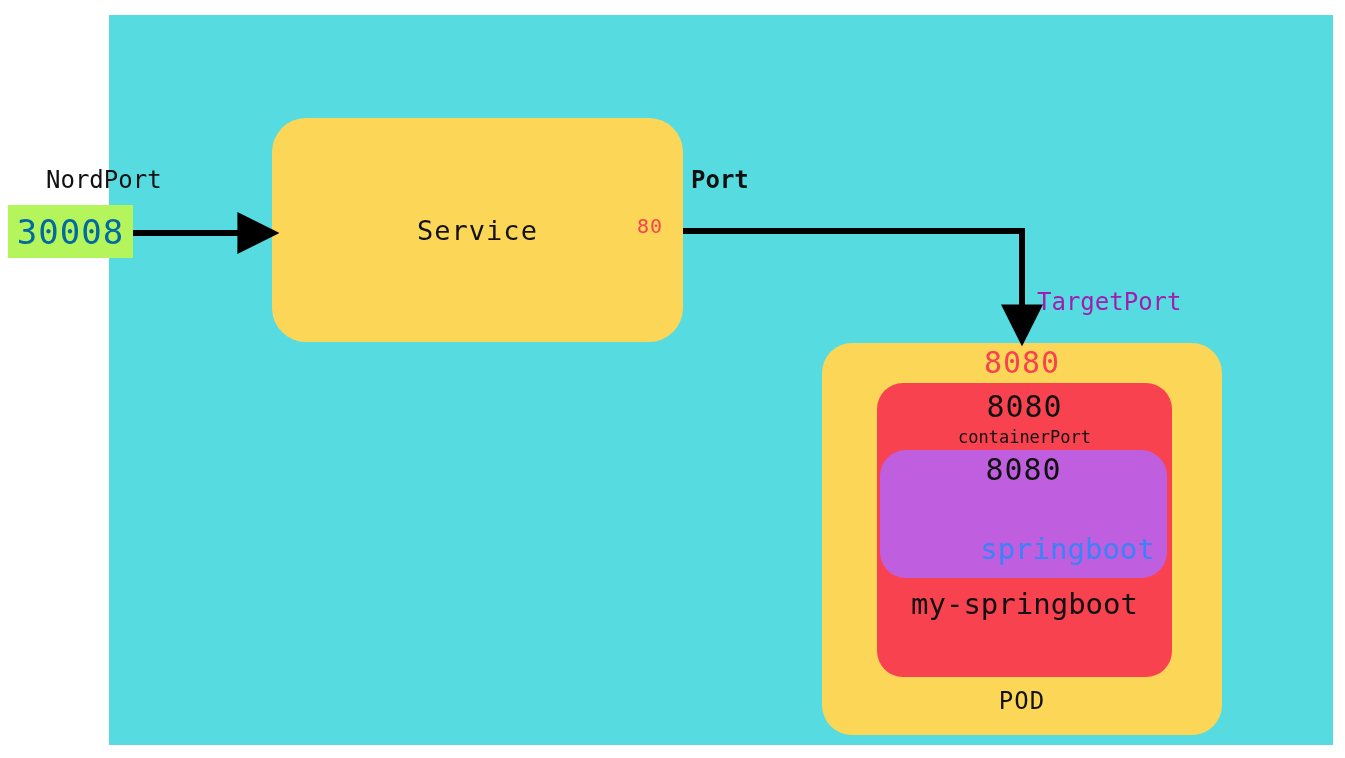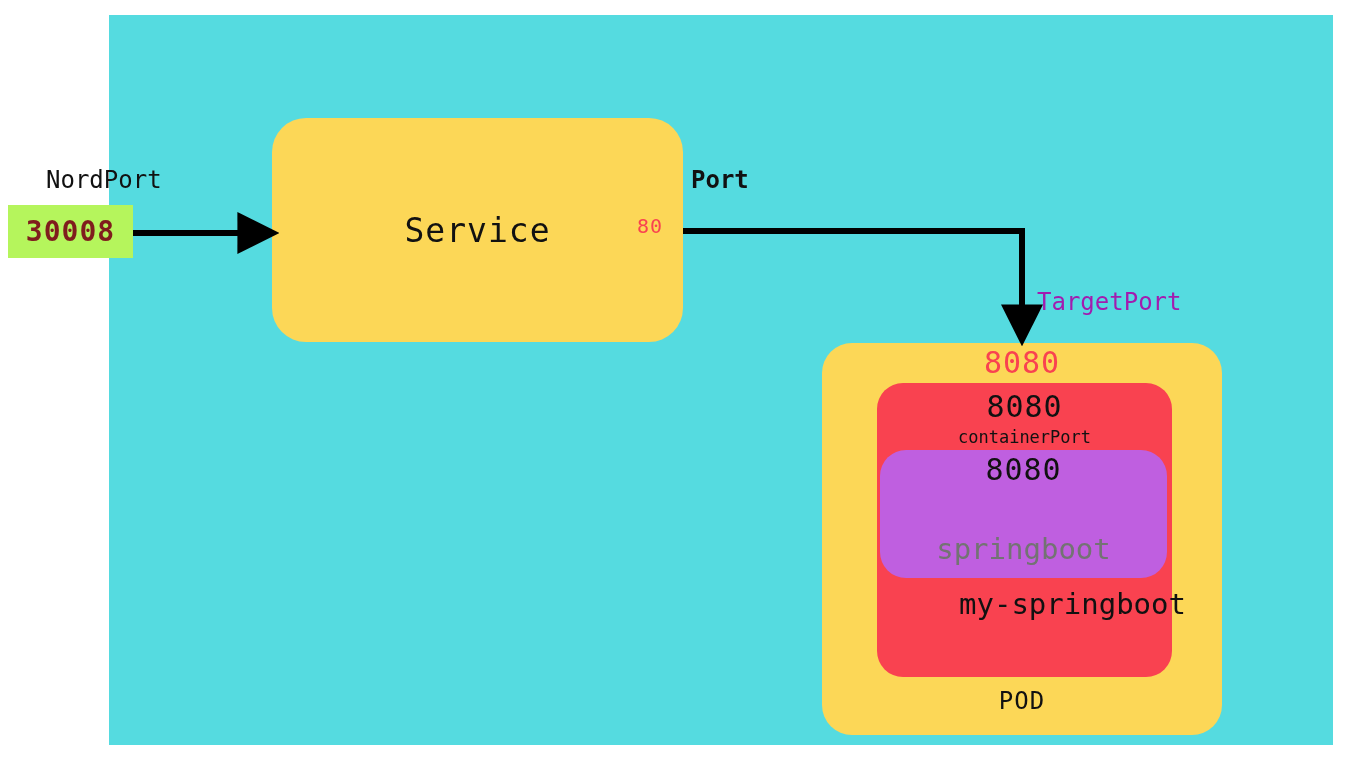--- a/index.html
+++ b/index.html
@@ -41,24 +41,23 @@
     left: 8px;
     top: 205px;
     width: 125px;
     height: 53px;
     background: #B5F55C;
     display: flex;
     align-items: center;
     justify-content: center;
   }
   .nodeport-value {
-    font-size: 28px;
-    color: #7f1d1d;
-    letter-spacing: 1px;
-    font-weight: bold;
+    font-size: 34px;
+    color: #0369a1;
+    letter-spacing: 1px;
   }
 
   
   .service-box {
     position: absolute;
     left: 272px;
     top: 118px;
     width: 411px;
     height: 224px;
     background: #FCD757;
@@ -66,21 +65,21 @@
   }
   .service-label {
     position: absolute;
     left: 0;
     top: 0;
     width: 411px;
     height: 224px;
     display: flex;
     align-items: center;
     justify-content: center;
-    font-size: 33px;
+    font-size: 27px;
     color: #111111;
     letter-spacing: 1px;
     pointer-events: none;
   }
   .port-value {
     position: absolute;
     left: 637px;
     top: 214px;
     font-size: 20px;
     color: #F94250;
@@ -169,21 +168,20 @@
   }
   .container-name {
     position: absolute;
     left: 877px;
     top: 587px;
     width: 295px;
     text-align: center;
     font-size: 29px;
     color: #111111;
     line-height: 1.18;
-    margin-left: 48px;
   }
 
   
   .app-box {
     position: absolute;
     left: 880px;
     top: 450px;
     width: 287px;
     height: 128px;
     background: #BF5FE0;
@@ -199,21 +197,22 @@
     color: #111111;
     letter-spacing: 1px;
   }
   .app-name {
     position: absolute;
     left: 880px;
     top: 532px;
     width: 287px;
     text-align: center;
     font-size: 29px;
-    color: #737373;
+    color: #3b82f6;
+    padding-left: 44px;
   }
 
   
   .arrows {
     position: absolute;
     left: 0;
     top: 0;
     width: 1345px;
     height: 758px;
     pointer-events: none;

